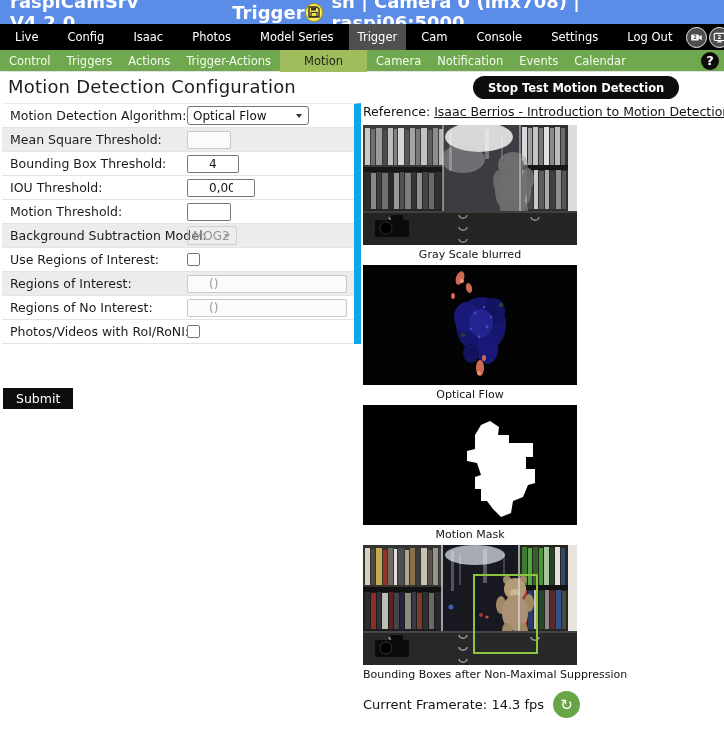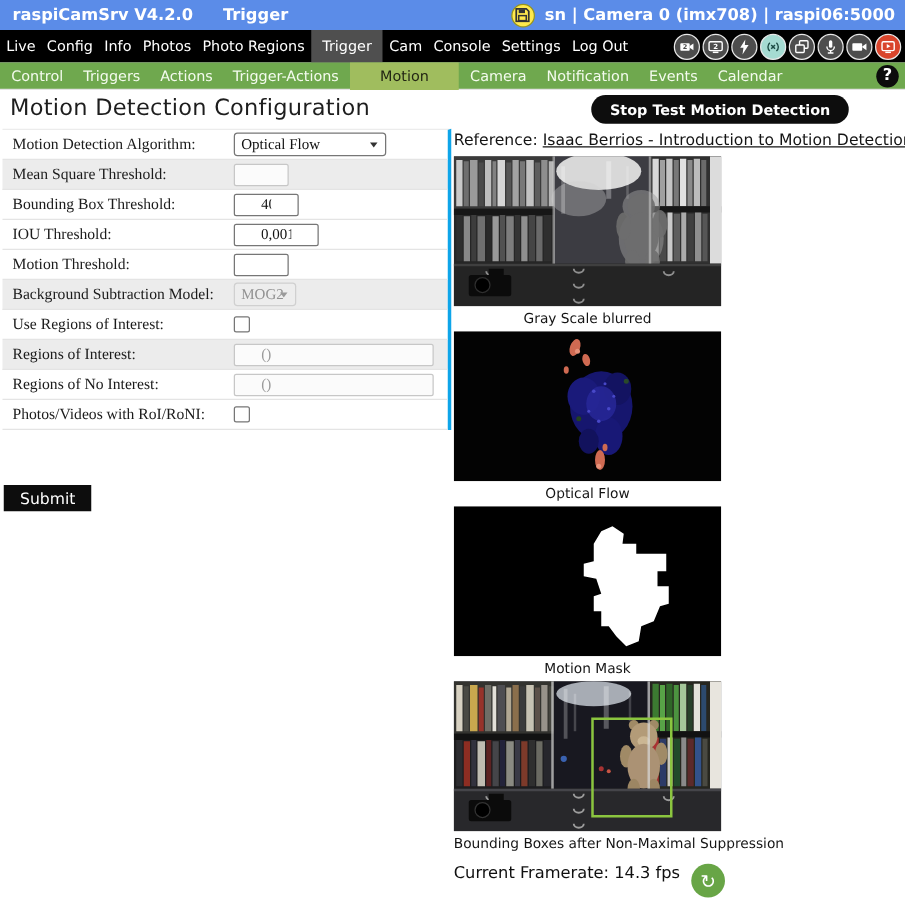--- a/index.html
+++ b/index.html
@@ -6,36 +6,36 @@
   html,body { margin:0; padding:0; }
   body {
     width:724px; height:730px; position:relative; overflow:hidden;
     background:#ffffff; font-family:"DejaVu Sans", "Liberation Sans", sans-serif;
   }
 
   
   .titlebar {
     position:absolute; top:0; left:0; width:724px; height:24px;
     background:#5b8ce8; color:#fff; display:flex; align-items:center;
-    font-size:13px; font-weight:bold;
+    font-size:18px; font-weight:bold;
   }
   .app-title { margin-left:10px; }
   .tb-page   { margin-left:24px; }
   .tb-right  { margin-left:auto; display:flex; align-items:center; gap:8px; margin-right:8px; }
   .save-badge {
     width:19px; height:19px; border-radius:50%; background:#ffe94d;
     border:1px solid #97941e; display:flex; align-items:center; justify-content:center;
   }
 
   
   .mainnav {
     position:absolute; top:24px; left:0; width:724px; height:26px;
     background:#000; color:#fff; display:flex; align-items:center; font-size:11.5px;
   }
-  .nav-item { padding:0 4px; line-height:26px; margin-left:1px; white-space:nowrap; }
+  .nav-item { padding:0 14px; line-height:26px; margin-left:1px; white-space:nowrap; }
   .nav-item.active { background:#4f4f4f; padding:0 9px; }
   .nav-icons { margin-left:auto; display:flex; gap:2px; margin-right:3px; }
   .nav-icon {
     width:21px; height:21px; border-radius:50%; background:#4d4d4d;
     border:1px solid #e9e9e9; display:flex; align-items:center; justify-content:center;
     flex:0 0 auto;
   }
   .nav-icon.active-teal { background:#a5dbd2; }
   .nav-icon.rec { background:#d9452c; }
   .nav-icon svg { display:block; }
@@ -66,21 +66,21 @@
     display:flex; align-items:center; white-space:nowrap;
   }
   .submit-btn {
     position:absolute; left:3px; top:388px; height:21px; padding:0 13px;
     background:#0d0d0d; color:#fff; border:none; font-size:12.5px; font-family:inherit;
   }
 
   
   .mdform {
     position:absolute; left:2px; top:103px; width:359px;
-    border-top:1px solid #ececec; border-right:3px solid #0ea5e9;font-family:Liberation Serif, serif;
+    border-top:1px solid #ececec; border-right:7px solid #0ea5e9;
   }
   .frow {
     height:24px; border-bottom:1px solid #e4e4e4;
     display:flex; align-items:center; padding-left:8px; background:#fff;
   }
   .frow.shaded { background:#ececec; }
   .flabel { width:177px; font-size:12.5px; color:#1b1b1b; white-space:nowrap; }
 
   .fselect {
     width:122px; height:19px; border:1px solid #767676; border-radius:3px;
@@ -115,21 +115,21 @@
 
   
   .rightcol { position:absolute; left:363px; top:104px; width:358px; }
   .refline { font-size:12.5px; color:#141414; margin:0 0 6px 0; white-space:nowrap; }
   .reflink { text-decoration:underline; color:#141414; }
   .preview { width:214px; display:block; }
   .caption {
     width:214px; height:20px; line-height:20px; text-align:center;
     font-size:11px; color:#141414; white-space:nowrap;
   }
-  .framerate-row { margin-top:6px; display:flex; gap:9px; }
+  .framerate-row { margin-top:6px; display:flex; align-items:center; gap:9px; }
   .framerate-text { font-size:13px; color:#101010; }
   .refresh-btn {
     width:27px; height:27px; border-radius:50%; background:#68a546; color:#fff;
     border:none; font-size:15px; display:flex; align-items:center; justify-content:center;
     font-family:inherit;
   }
 </style>
 </head>
 <body>
 
@@ -144,23 +144,23 @@
         <rect x="3" y="6.5" width="6" height="4" fill="none" stroke="#333" stroke-width="1.2"></rect>
       </svg>
     </span>
     <span>sn | Camera 0 (imx708) | raspi06:5000</span>
   </span>
 </header>
 
 <nav class="mainnav">
   <span class="nav-item">Live</span>
   <span class="nav-item">Config</span>
-  <span class="nav-item">Info</span>
+  <span class="nav-item">Isaac</span>
   <span class="nav-item">Photos</span>
-  <span class="nav-item">Photo Regions</span>
+  <span class="nav-item">Model Series</span>
   <span class="nav-item active">Trigger</span>
   <span class="nav-item">Cam</span>
   <span class="nav-item">Console</span>
   <span class="nav-item">Settings</span>
   <span class="nav-item">Log Out</span>
 
   <span class="nav-icons">
     <span class="nav-icon">
       <svg width="15" height="15" viewBox="0 0 20 20">
         <rect x="3" y="6" width="10" height="8" rx="1" fill="#fff"></rect>

